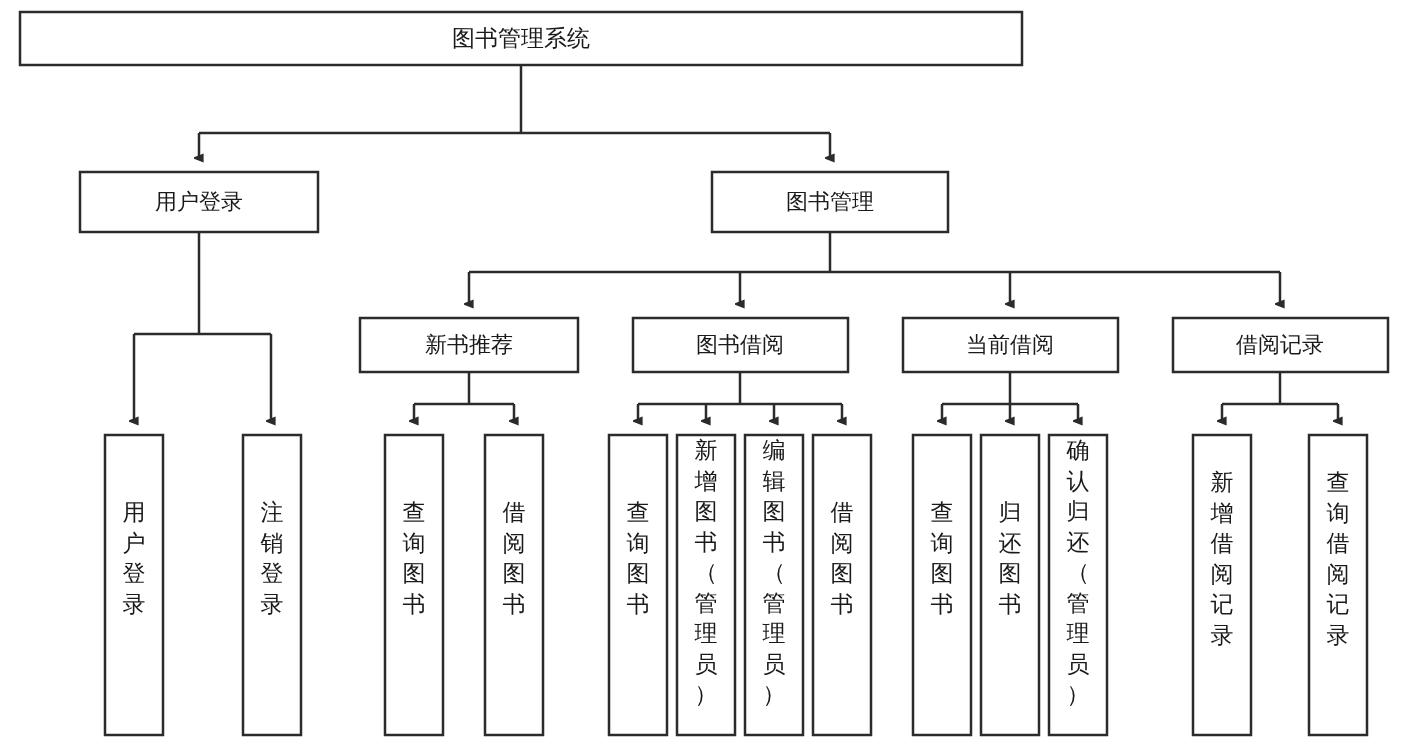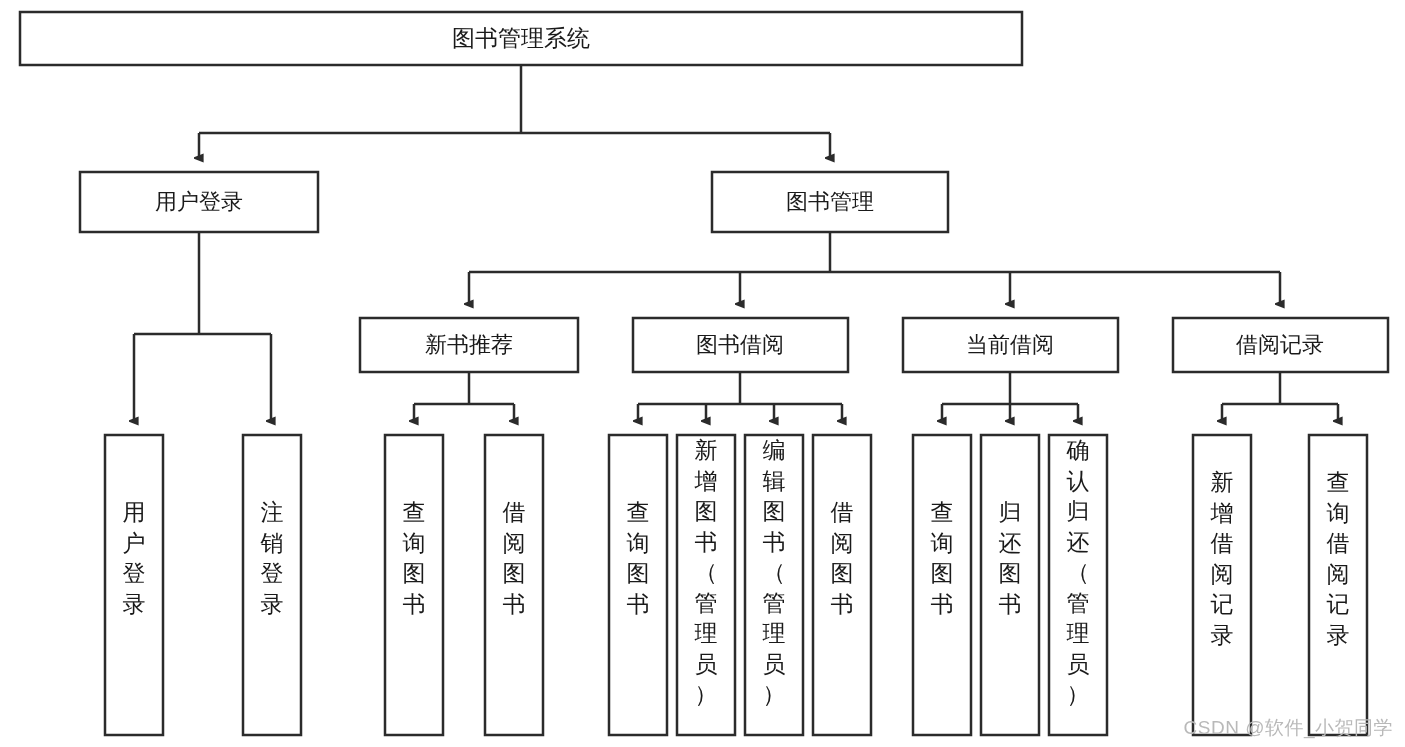--- a/index.html
+++ b/index.html
@@ -207,14 +207,13 @@
     <g>
       <rect class="node-box" x="1193" y="435" width="58" height="300"></rect>
       <text class="vlabel" x="1222" y="490"><tspan x="1222" y="490">新</tspan><tspan x="1222" y="520.5">增</tspan><tspan x="1222" y="551">借</tspan><tspan x="1222" y="581.5">阅</tspan><tspan x="1222" y="612">记</tspan><tspan x="1222" y="642.5">录</tspan></text>
     </g>
     <g>
       <rect class="node-box" x="1309" y="435" width="58" height="300"></rect>
       <text class="vlabel" x="1338" y="490"><tspan x="1338" y="490">查</tspan><tspan x="1338" y="520.5">询</tspan><tspan x="1338" y="551">借</tspan><tspan x="1338" y="581.5">阅</tspan><tspan x="1338" y="612">记</tspan><tspan x="1338" y="642.5">录</tspan></text>
     </g>
   </svg>
 
-  <div class="watermark">CSDN @软件_小贺同学</div>
 </div>
 
 </body></html>

